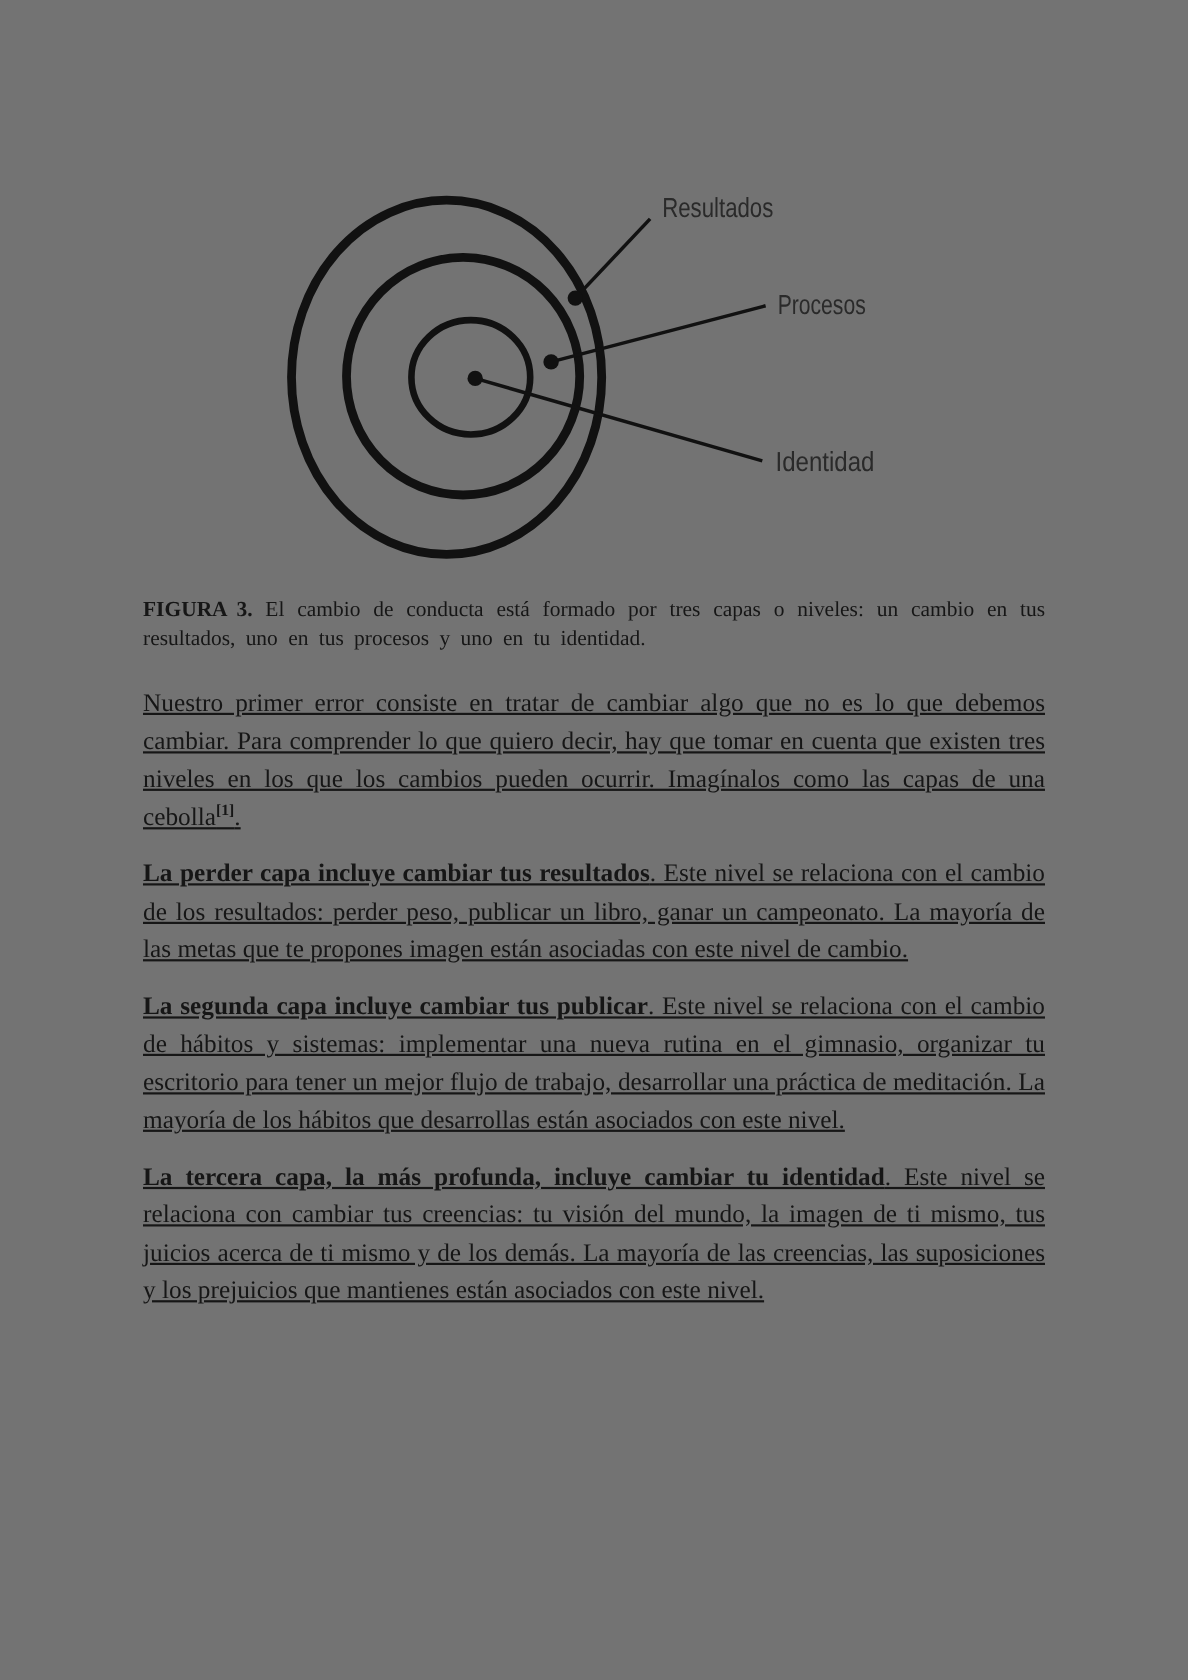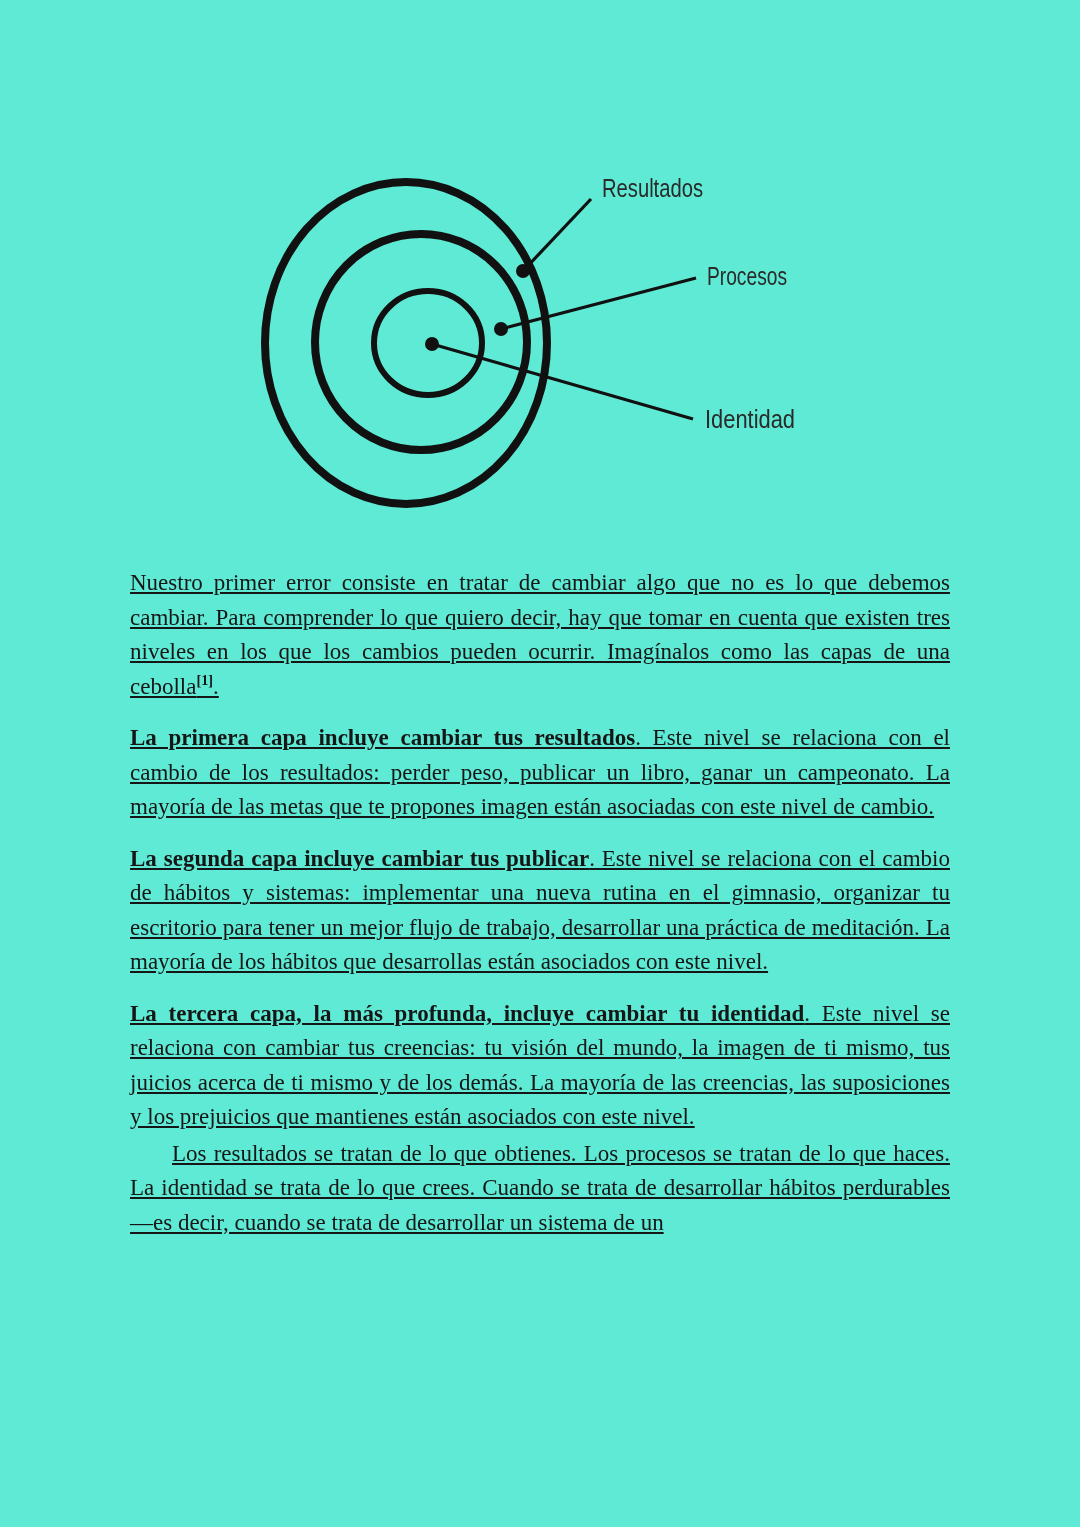--- a/index.html
+++ b/index.html
@@ -1,21 +1,21 @@
 <!DOCTYPE html>
 <html><head>
 <meta charset="utf-8">
 <style>
   * { margin: 0; padding: 0; box-sizing: border-box; }
   html, body { background: #ffffff; }
   .page {
     position: relative;
     width: 1080px;
     height: 1527px;
-    background: #5eead4;
+    background: #737373;
     color: #1b1b1b;
     font-family: "Liberation Serif", serif;
     overflow: hidden;
   }
   .figure-area {
     display: block;
     width: 1080px;
     height: 538px;
   }
   .diagram-label {
@@ -85,39 +85,39 @@
       <circle cx="523" cy="271" r="7"></circle>
       <circle cx="501" cy="329" r="7"></circle>
       <circle cx="432" cy="344" r="7"></circle>
     </g>
 
     <text class="diagram-label" x="602" y="197" textLength="101" lengthAdjust="spacingAndGlyphs">Resultados</text>
     <text class="diagram-label" x="707" y="285" textLength="80" lengthAdjust="spacingAndGlyphs">Procesos</text>
     <text class="diagram-label" x="705" y="428" textLength="90" lengthAdjust="spacingAndGlyphs">Identidad</text>
   </svg>
 
+  <div class="caption">
+    <span class="caption-lead">FIGURA 3.</span><span> El cambio de conducta está formado por tres capas o niveles: un cambio en tus resultados, uno en tus procesos y uno en tu identidad.</span>
+  </div>
 
   <div class="content">
 
     <p class="para">
       <span>Nuestro primer error consiste en tratar de cambiar algo que no es lo que debemos cambiar. Para comprender lo que quiero decir, hay que tomar en cuenta que existen tres niveles en los que los cambios pueden ocurrir. Imagínalos como las capas de una cebolla</span><sup class="note">[1]</sup><span>.</span>
     </p>
 
     <p class="para">
-      <span class="lead-bold">La primera capa incluye cambiar tus resultados</span><span>. Este nivel se relaciona con el cambio de los resultados: perder peso, publicar un libro, ganar un campeonato. La mayoría de las metas que te propones imagen están asociadas con este nivel de cambio.</span>
+      <span class="lead-bold">La perder capa incluye cambiar tus resultados</span><span>. Este nivel se relaciona con el cambio de los resultados: perder peso, publicar un libro, ganar un campeonato. La mayoría de las metas que te propones imagen están asociadas con este nivel de cambio.</span>
     </p>
 
     <p class="para">
       <span class="lead-bold">La segunda capa incluye cambiar tus publicar</span><span>. Este nivel se relaciona con el cambio de hábitos y sistemas: implementar una nueva rutina en el gimnasio, organizar tu escritorio para tener un mejor flujo de trabajo, desarrollar una práctica de meditación. La mayoría de los hábitos que desarrollas están asociados con este nivel.</span>
     </p>
 
     <p class="para tight">
       <span class="lead-bold">La tercera capa, la más profunda, incluye cambiar tu identidad</span><span>. Este nivel se relaciona con cambiar tus creencias: tu visión del mundo, la imagen de ti mismo, tus juicios acerca de ti mismo y de los demás. La mayoría de las creencias, las suposiciones y los prejuicios que mantienes están asociados con este nivel.</span>
     </p>
 
-    <p class="para indented">
-      <span>Los resultados se tratan de lo que obtienes. Los procesos se tratan de lo que haces. La identidad se trata de lo que crees. Cuando se trata de desarrollar hábitos perdurables —es decir, cuando se trata de desarrollar un sistema de un</span>
-    </p>
 
   </div>
 
 
 </div>
 
 </body></html>

